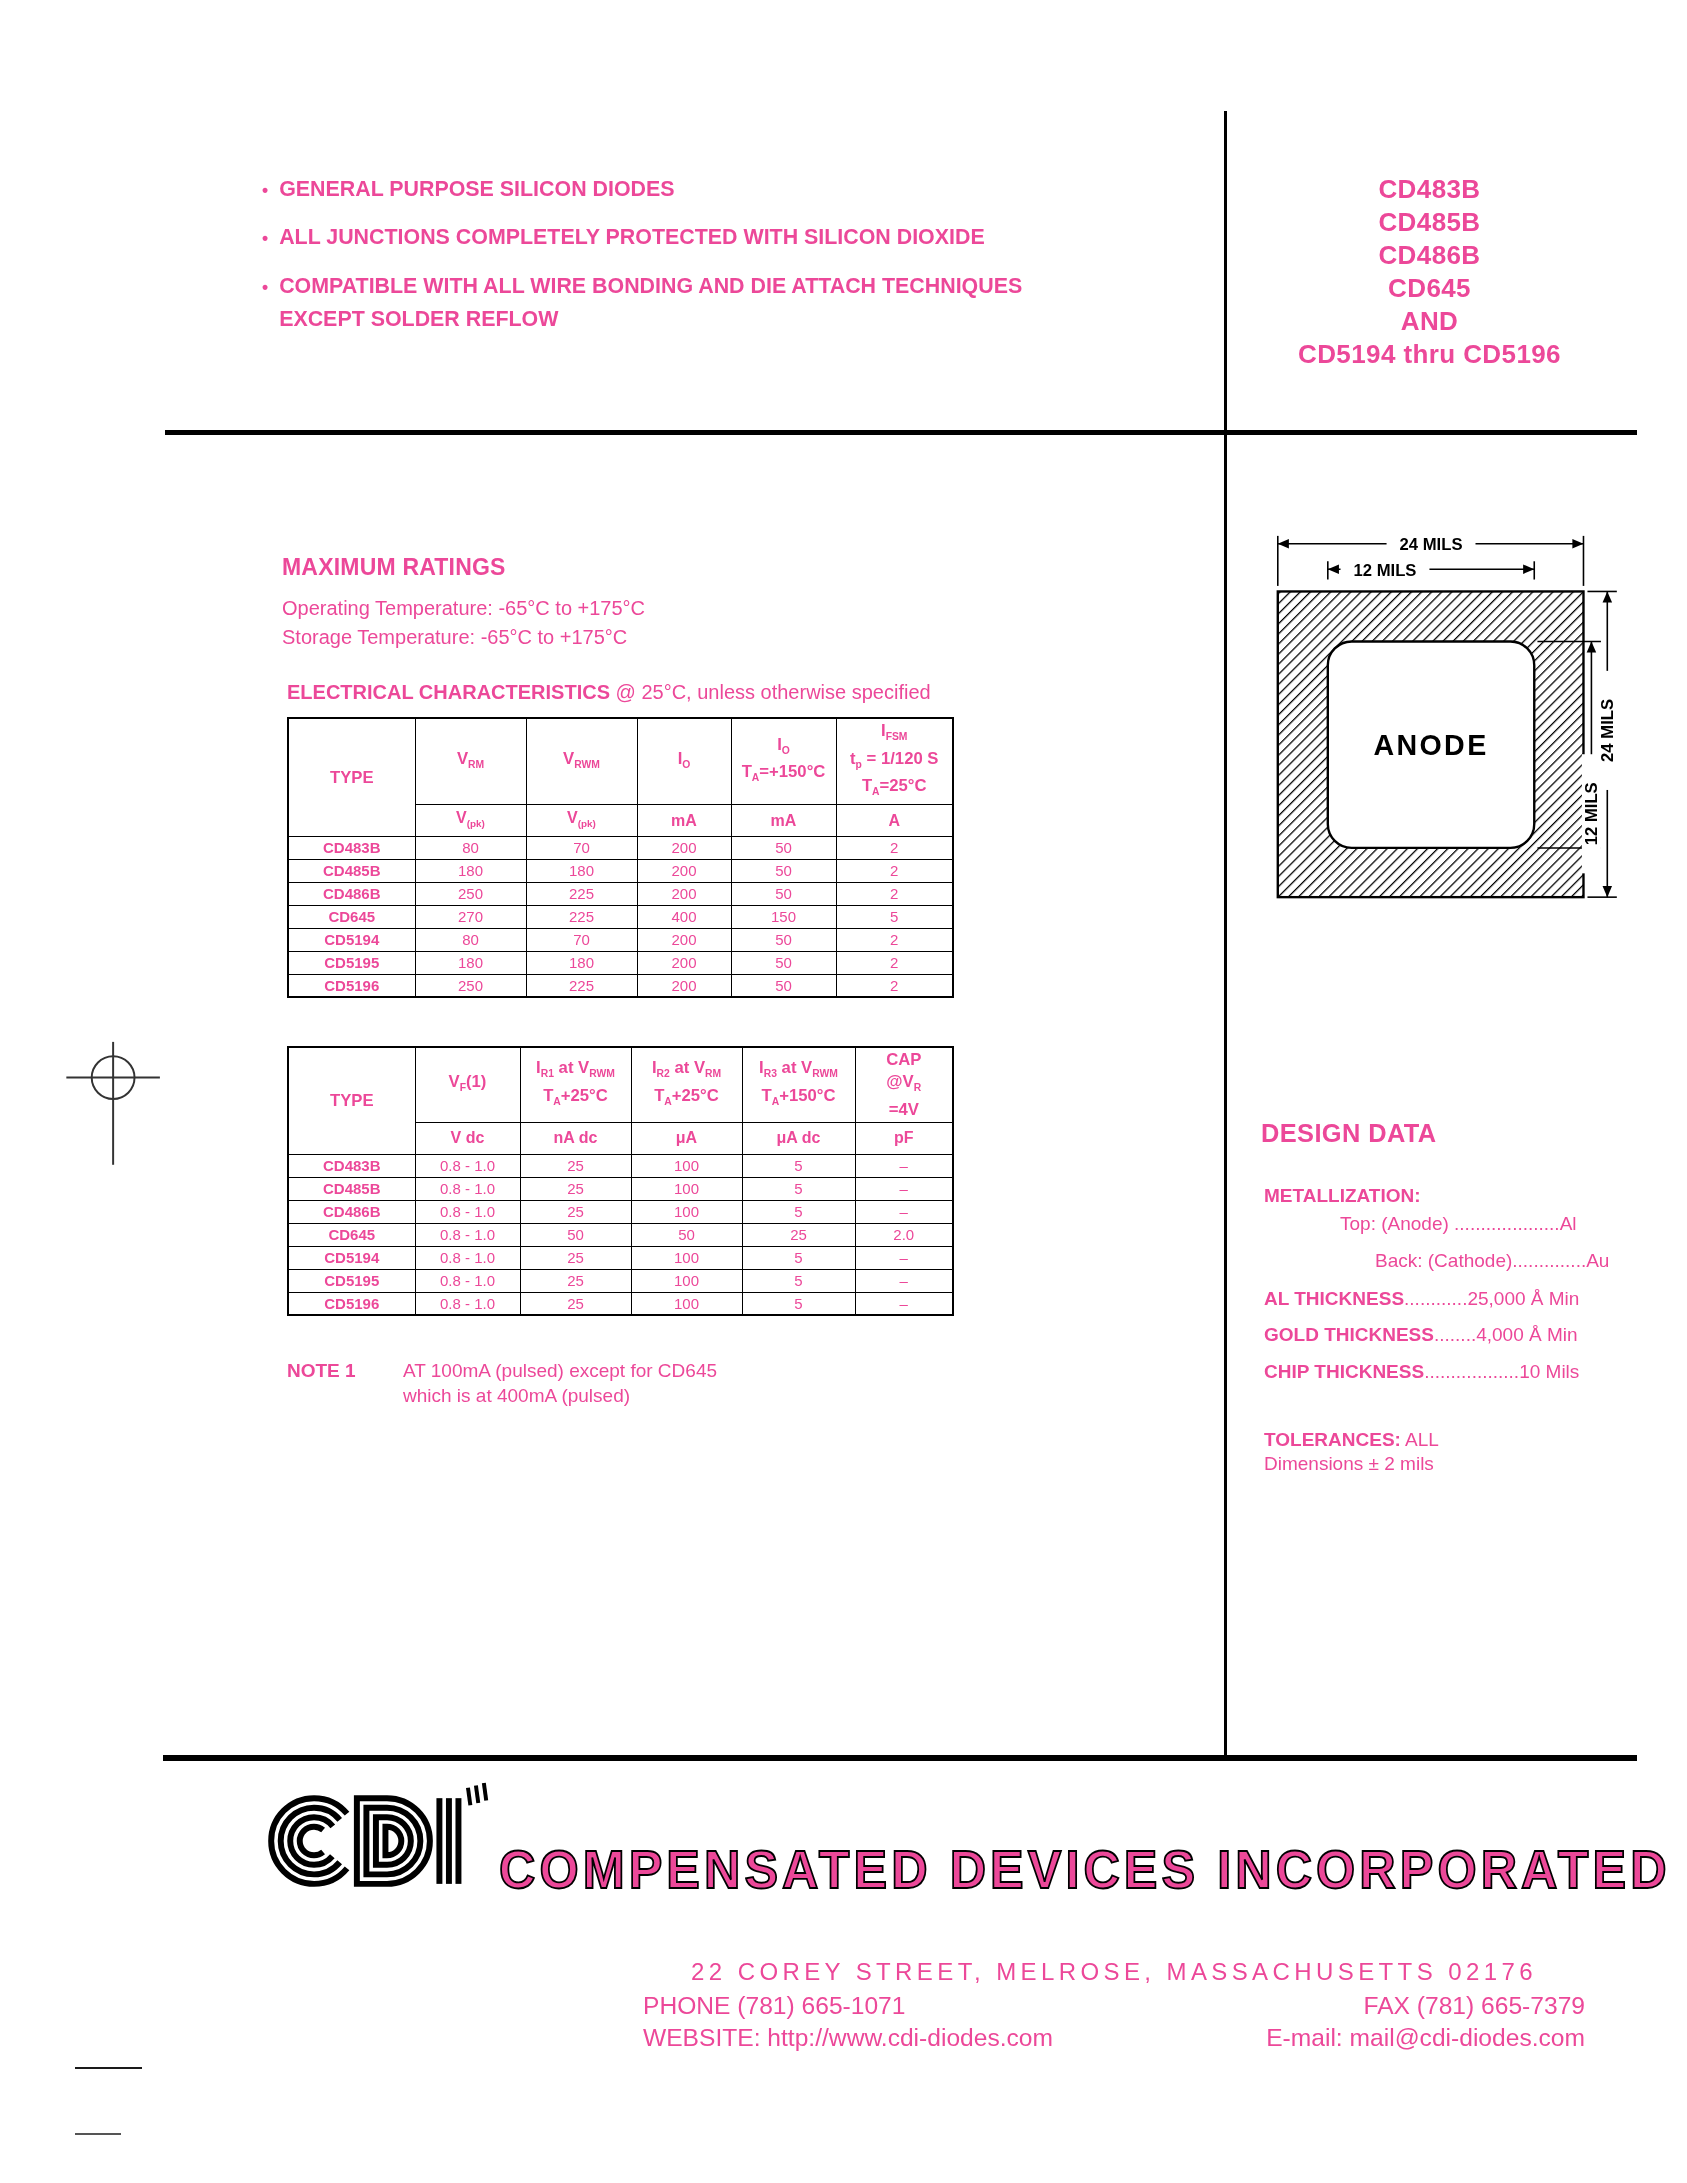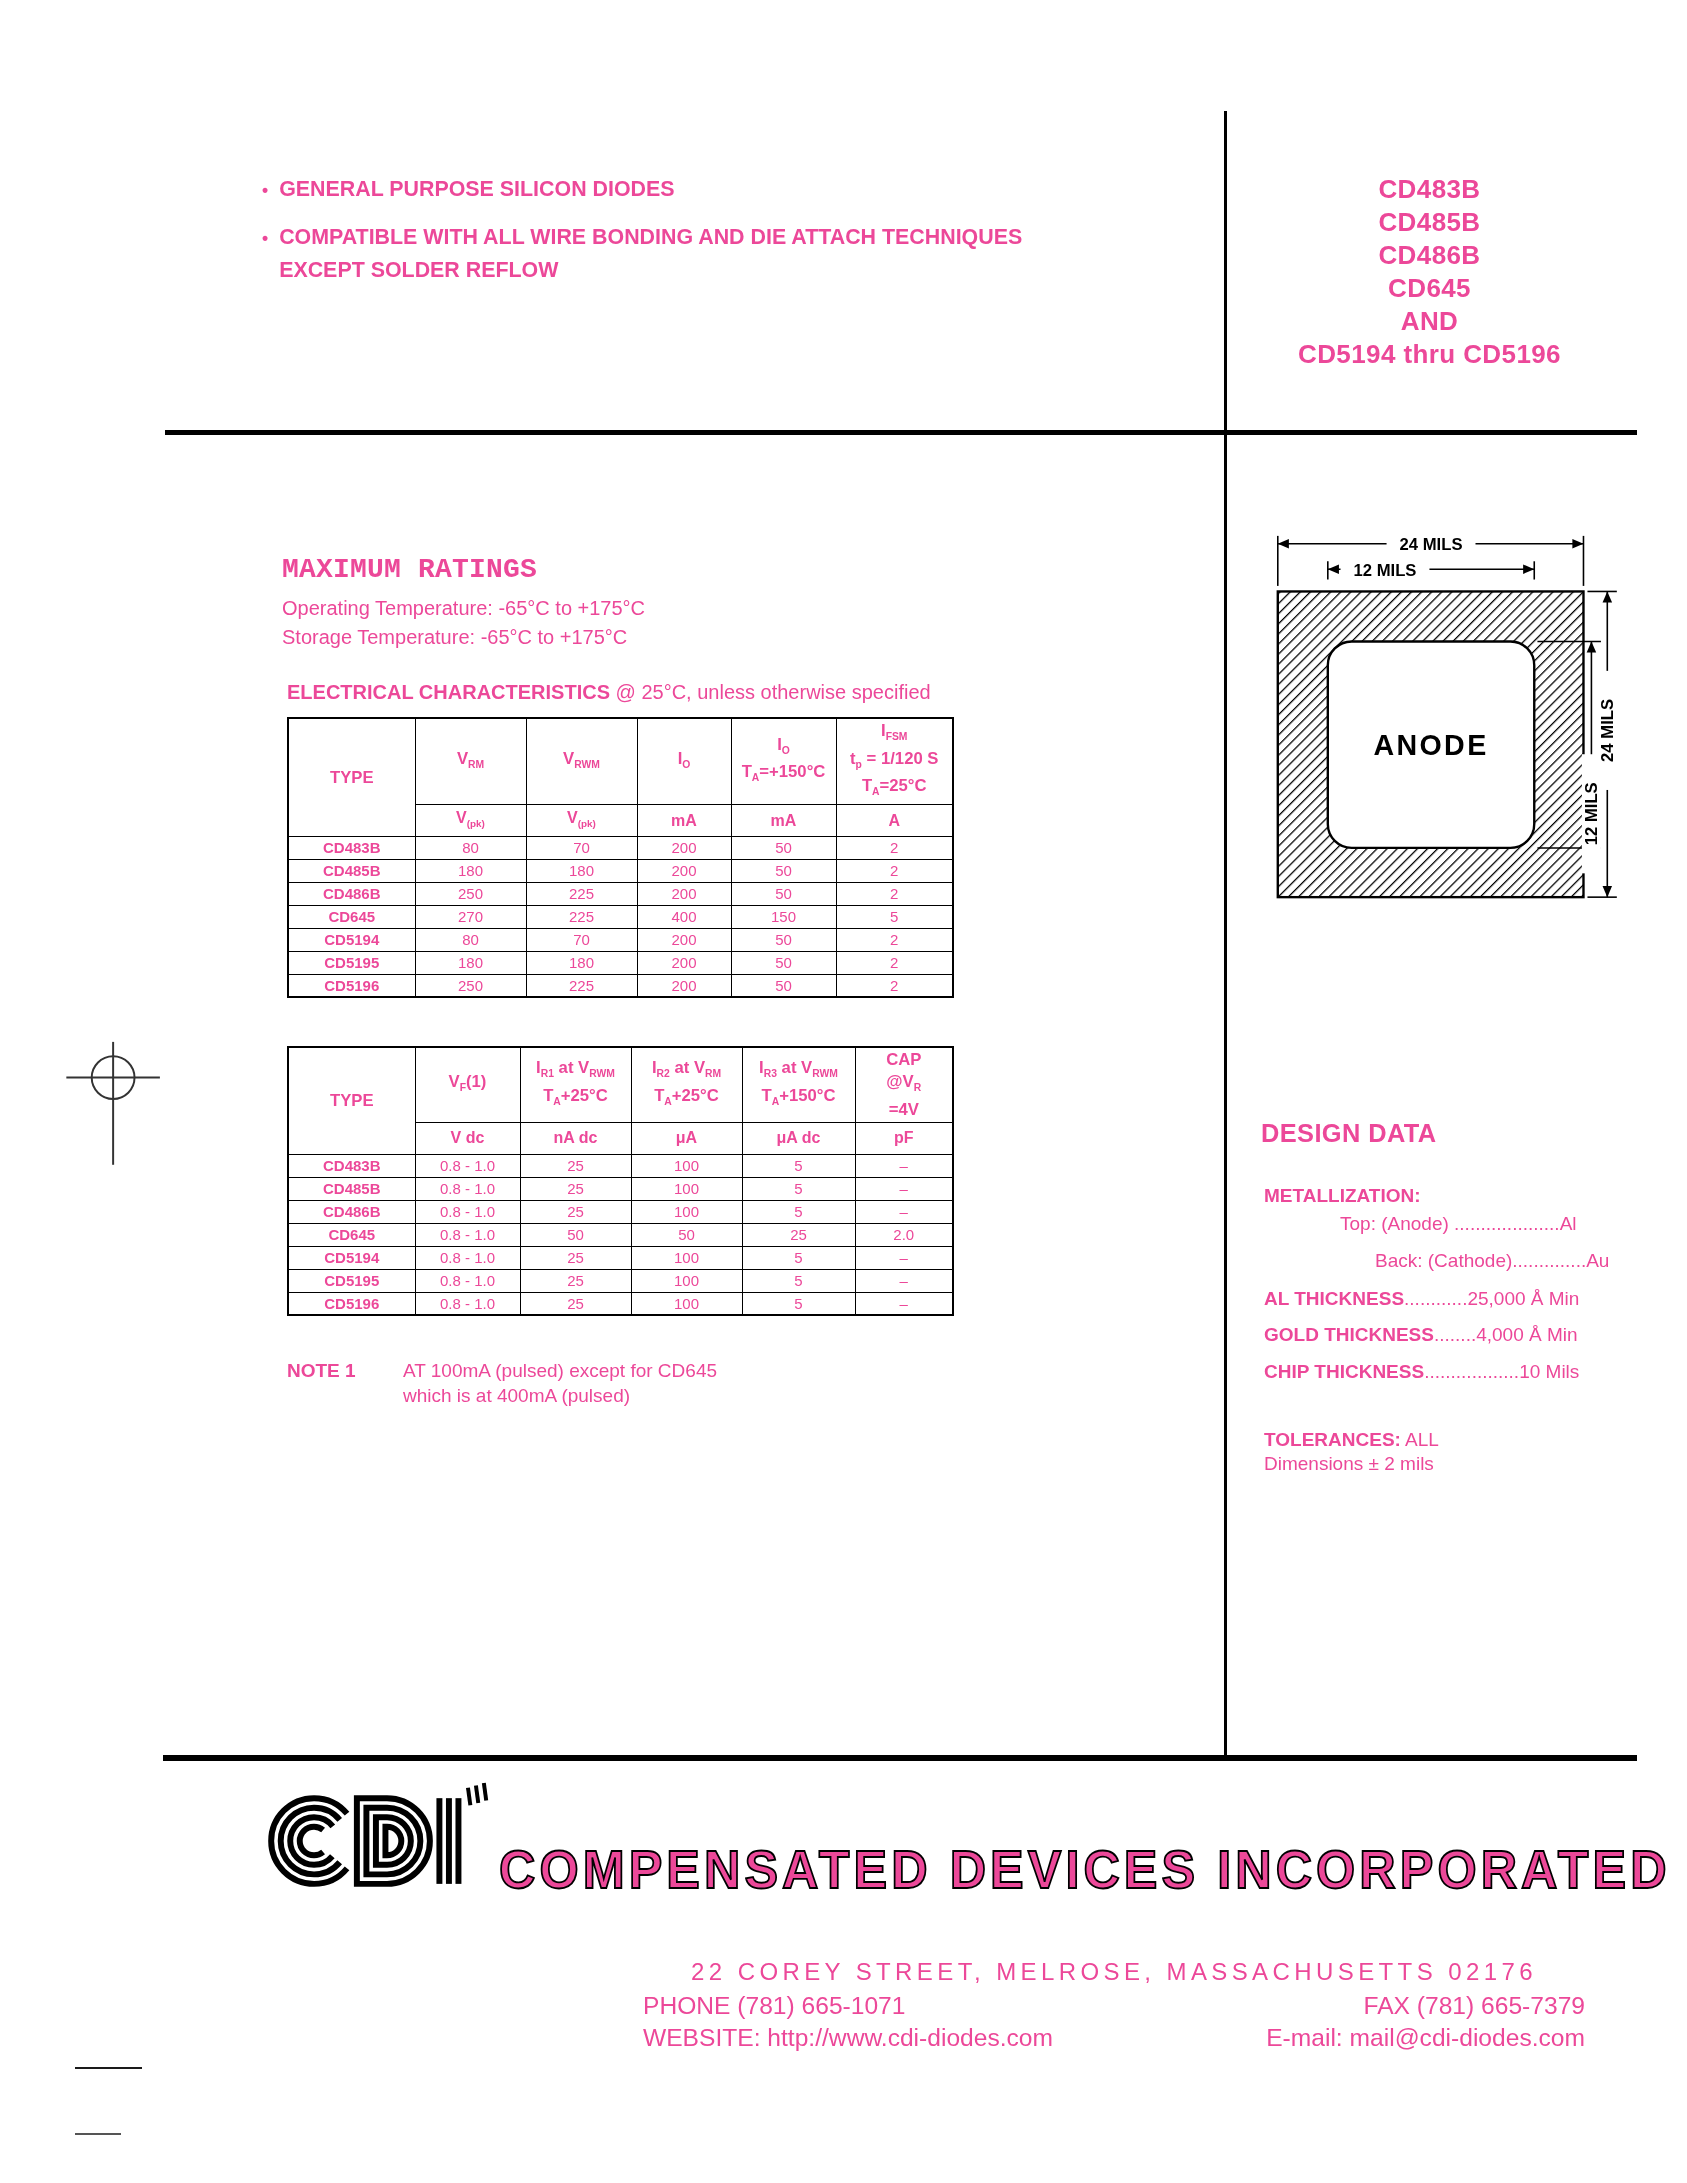--- a/index.html
+++ b/index.html
@@ -11,21 +11,21 @@
   .abs { position:absolute; }
 
   
   .bullet-item { display:flex; font-weight:bold; font-size:21.4px; line-height:26px; margin-bottom:21.4px; }
   .bullet-marker::before { content:"•"; font-size:17.5px; margin-right:11px; line-height:26px; }
   .bullet-text span { display:block; }
   .bullet-text .line2 { margin-top:7.1px; }
 
   .part-num { font-weight:bold; font-size:26px; line-height:33px; text-align:center; letter-spacing:0.4px; }
 
-  .h1-title { font-size:28px; font-weight:bold; letter-spacing:0.2px;font-family:Liberation Mono, monospace; }
+  .h1-title { font-size:23px; font-weight:bold; letter-spacing:0.2px; }
   .body-text { font-size:20px; }
 
   
   .spec-table { position:absolute; border-collapse:collapse; table-layout:fixed; width:665px; border:2.4px solid #000; background:#fff; }
   .spec-table th, .spec-table td { border:1.6px solid #000; text-align:center; vertical-align:middle; padding:0.8px 2.4px; }
   .spec-table thead th { font-size:16.7px; font-weight:bold; line-height:21.4px; }
   .spec-table tr.units th { height:32px; font-size:16px; }
   .spec-table tbody td { height:23px; font-size:15px; font-weight:normal; }
   .spec-table tbody td:first-child { font-weight:bold; }
   .spec-table sub { font-size:0.62em; }
@@ -53,20 +53,26 @@
 </head>
 <body>
 
 <div class="page">
 
   <div class="abs" style="left:262px; top:176px; width:937px;">
     <div class="bullet-item">
       <span class="bullet-marker"></span>
       <div class="bullet-text">
           <span>GENERAL PURPOSE SILICON DIODES</span>
+        </div>
+    </div>
+    <div class="bullet-item">
+      <span class="bullet-marker"></span>
+      <div class="bullet-text">
+          <span>ALL JUNCTIONS COMPLETELY PROTECTED WITH SILICON DIOXIDE</span>
         </div>
     </div>
     <div class="bullet-item">
       <span class="bullet-marker"></span>
       <div class="bullet-text">
         <span>COMPATIBLE WITH ALL WIRE BONDING AND DIE ATTACH TECHNIQUES</span>
         <span class="line2">EXCEPT SOLDER REFLOW</span>
       </div>
     </div>
   </div>

